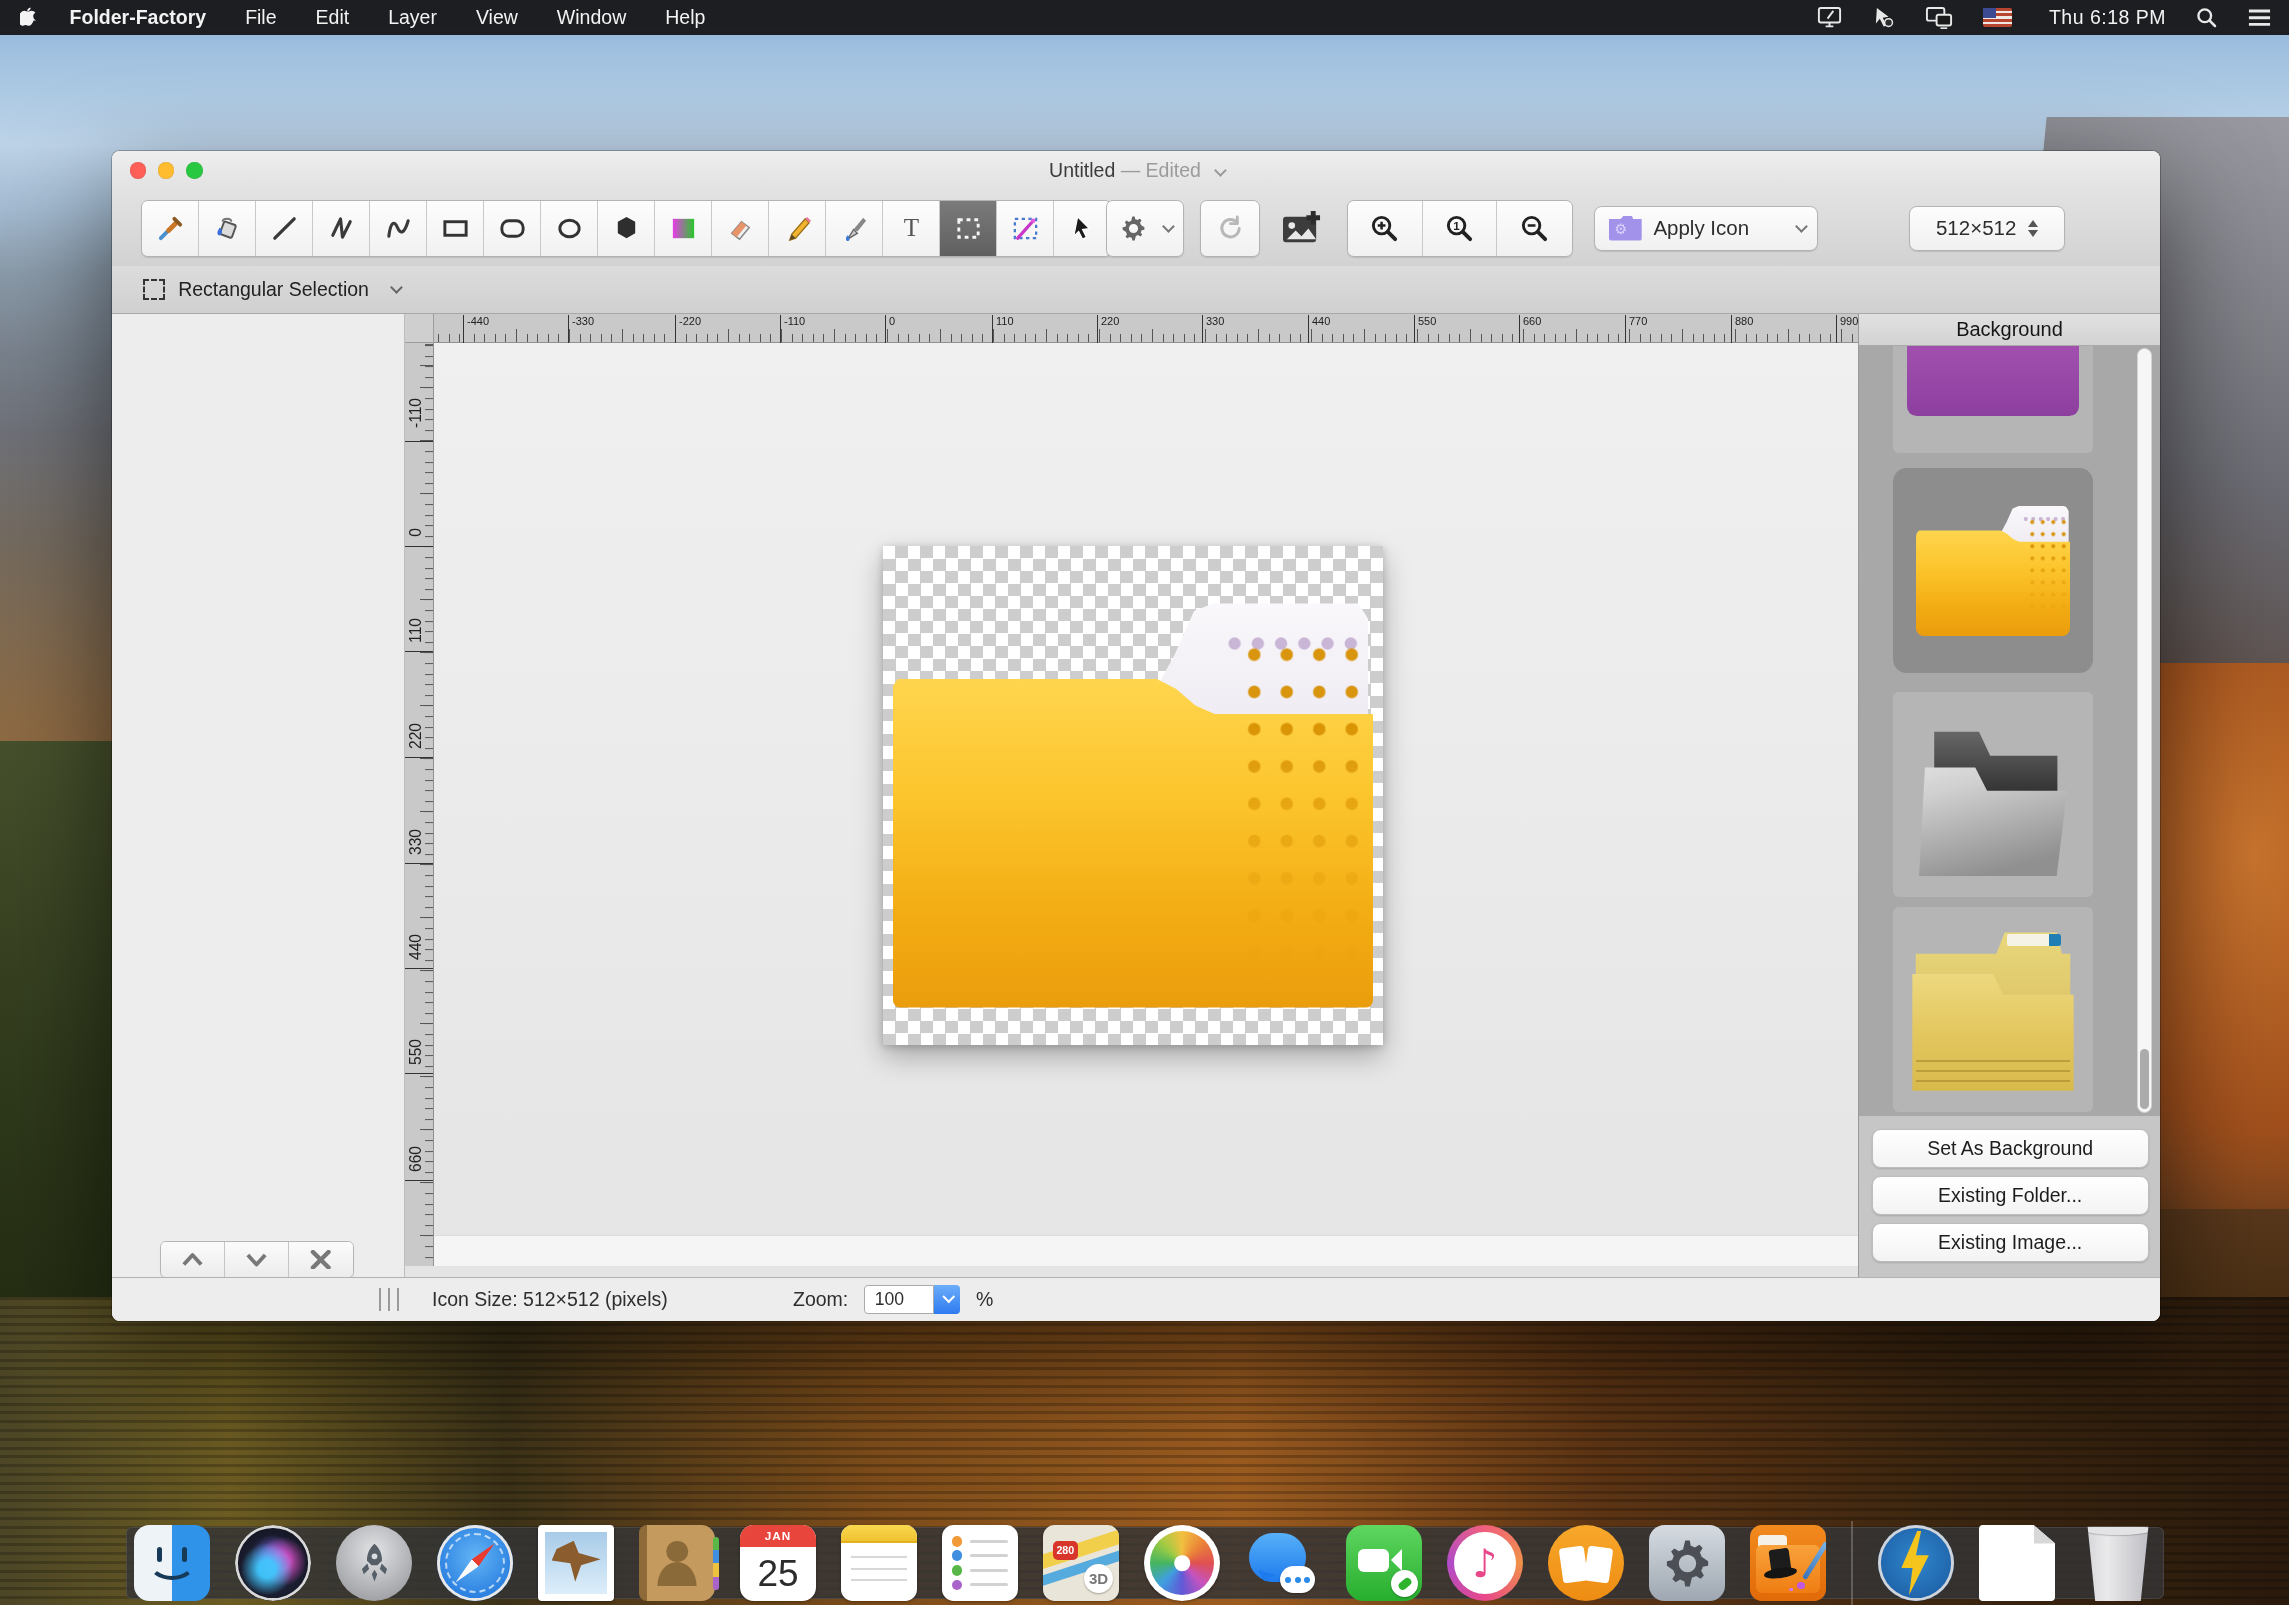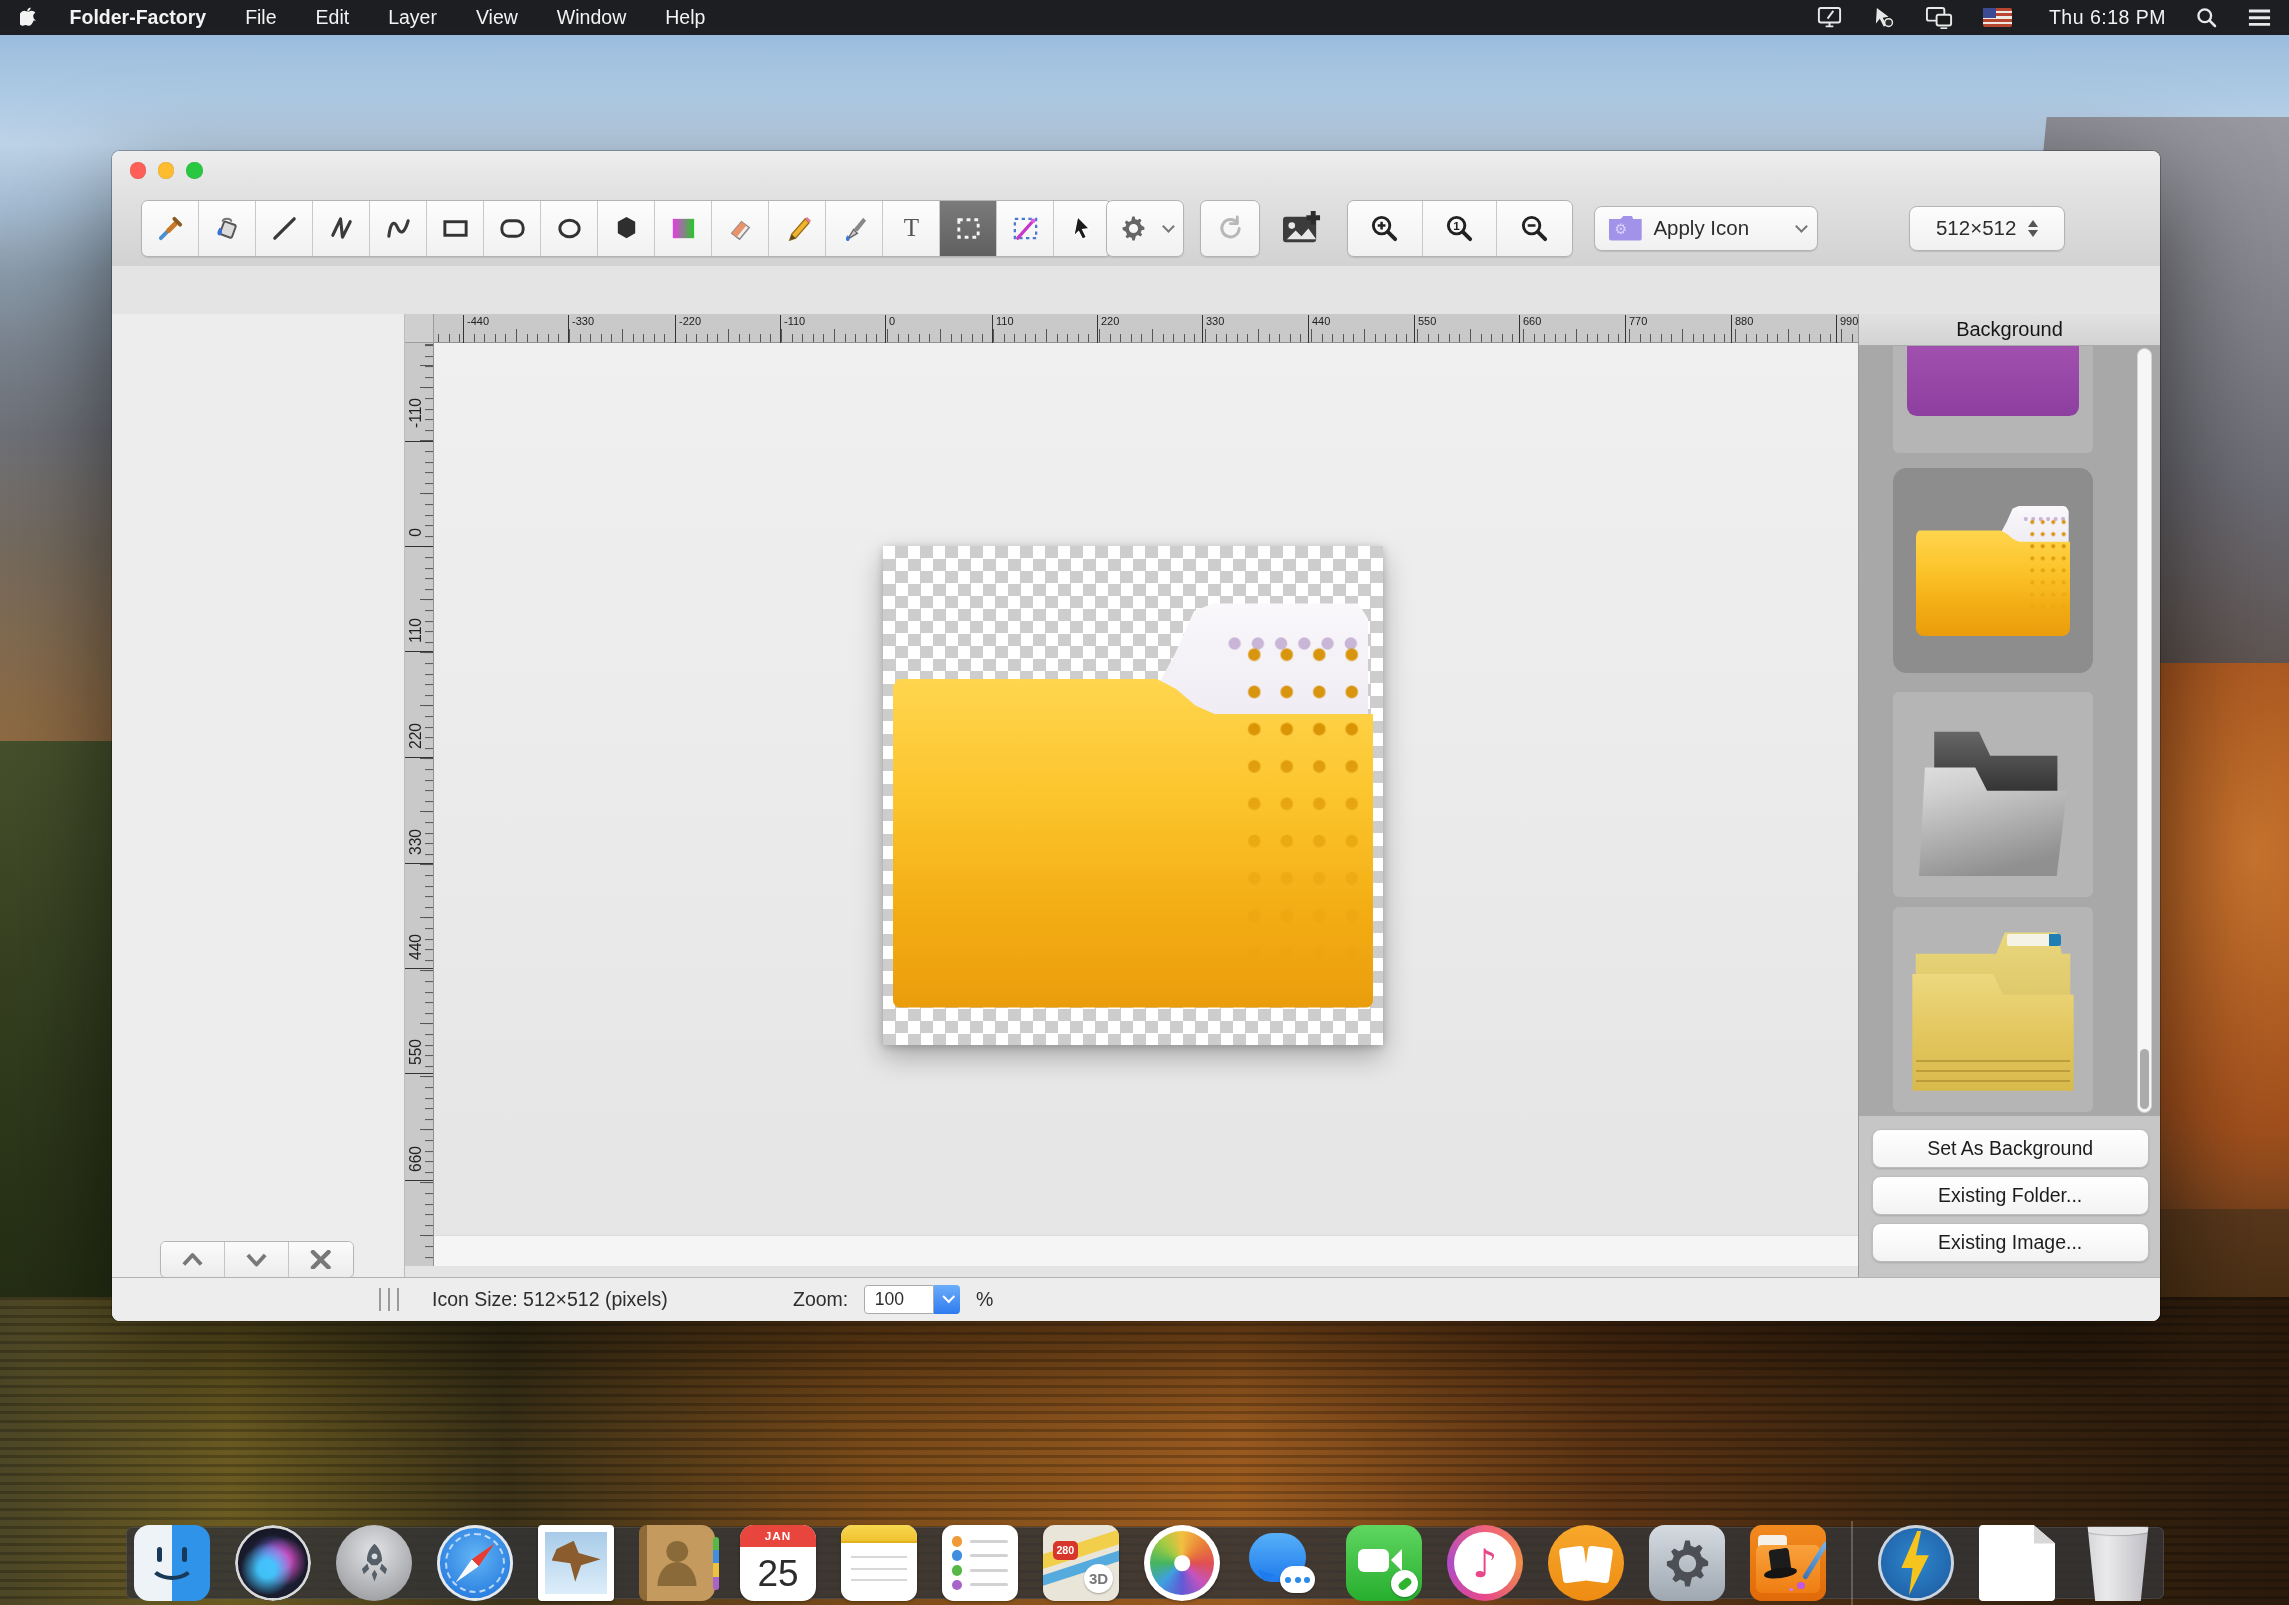--- a/index.html
+++ b/index.html
@@ -312,20 +312,25 @@
   </div>
 
   <div class="window">
 
     <div class="titlebar">
       <div class="lights">
         <span class="light red"></span>
         <span class="light yellow"></span>
         <span class="light green"></span>
       </div>
+      <div class="titletext">
+        <span>Untitled</span>
+        <span class="dim">— Edited</span>
+        <i class="chev"></i>
+      </div>
     </div>
 
     <div class="toolbar">
       <div class="toolstrip">
         <div class="tool">
             <svg class="icon" width="29" height="29" viewBox="0 0 30 30">
               <path d="M5 25l8-8" stroke="#4a8fd0" stroke-width="4" stroke-linecap="round"></path>
               <path d="M13 17l7-7" stroke="#c87828" stroke-width="5" stroke-linecap="round"></path>
               <path d="M19 5l6 6" stroke="#8a5a20" stroke-width="4" stroke-linecap="round"></path>
             </svg>
@@ -486,20 +491,25 @@
 
       <div class="sizebtn">
         <span>512×512</span>
         <span class="stepper">
             <i class="up"></i>
             <i class="dn"></i>
           </span>
       </div>
     </div>
 
+    <div class="selbar">
+      <span class="dashed-sq"></span>
+      <span>Rectangular Selection</span>
+      <i class="chev"></i>
+    </div>
 
     <div class="leftpanel"></div>
 
     <div class="navbtns">
       <div class="navbtn">
           <svg class="icon" width="25" height="19.5" viewBox="0 0 26 20">
             <path d="M4 15L13 5l9 10" fill="none" stroke="#787878" stroke-width="4" stroke-linejoin="round"></path>
           </svg>
         </div>
       <div class="navbtn">

